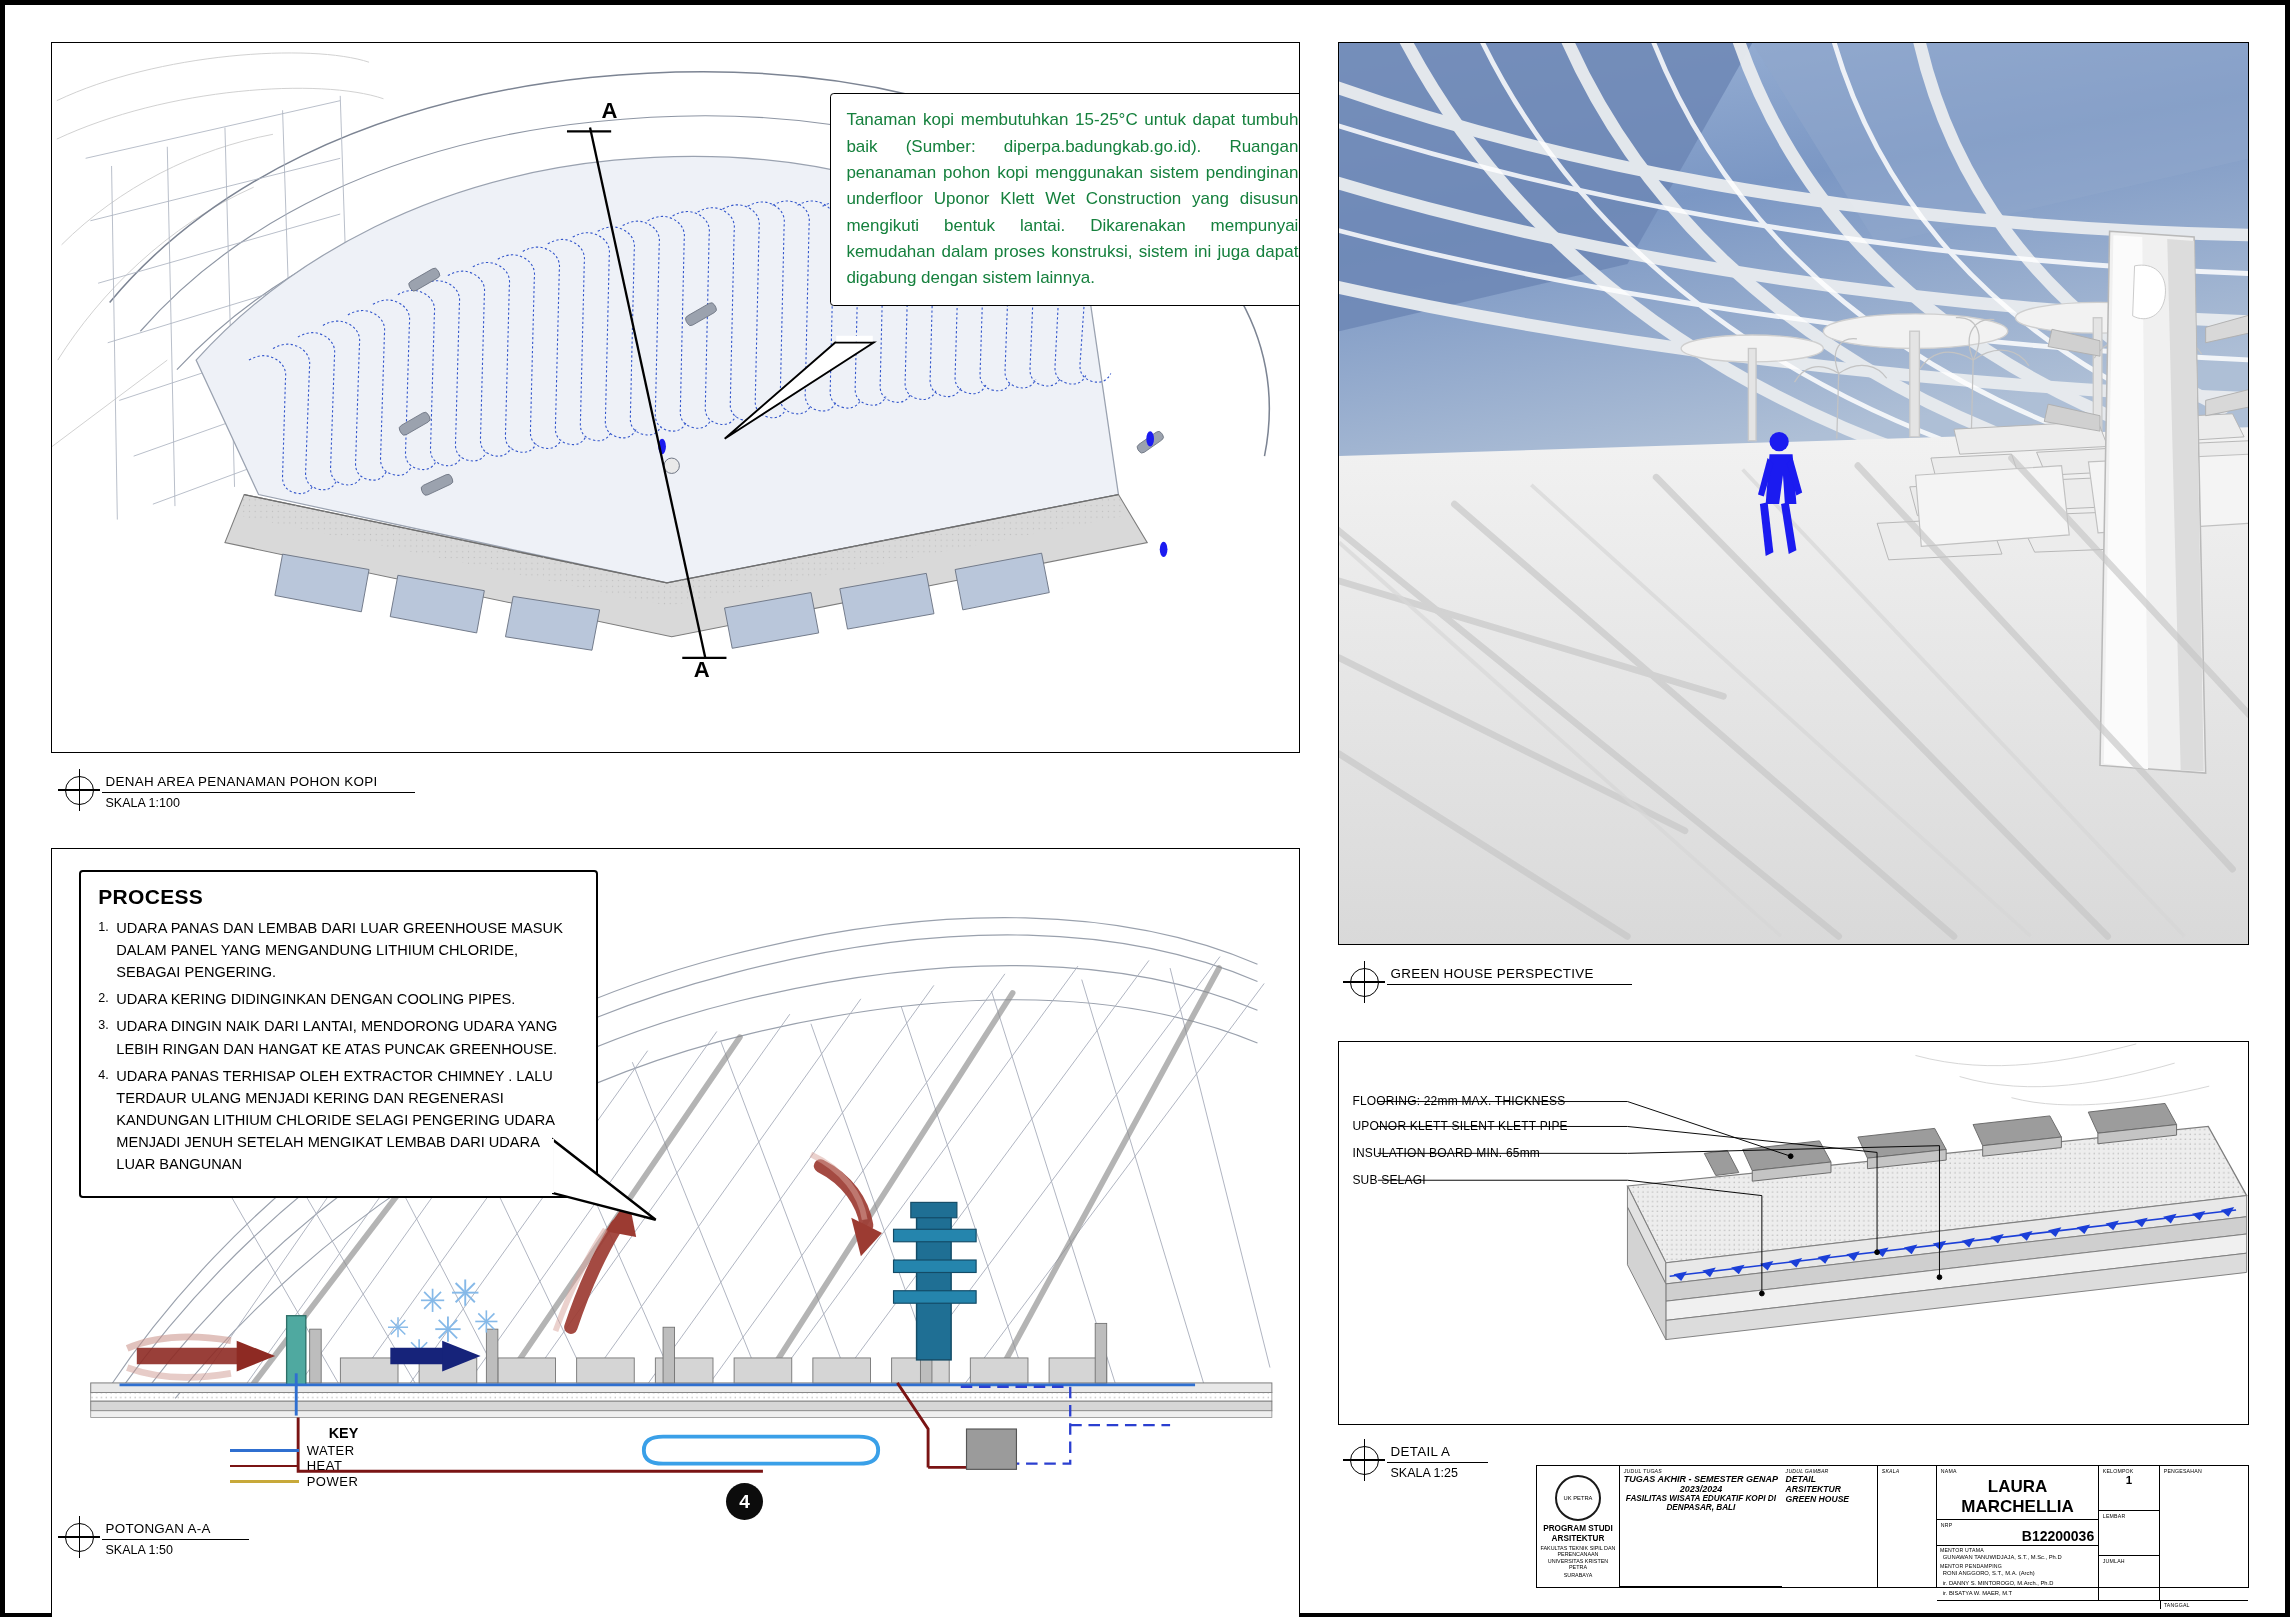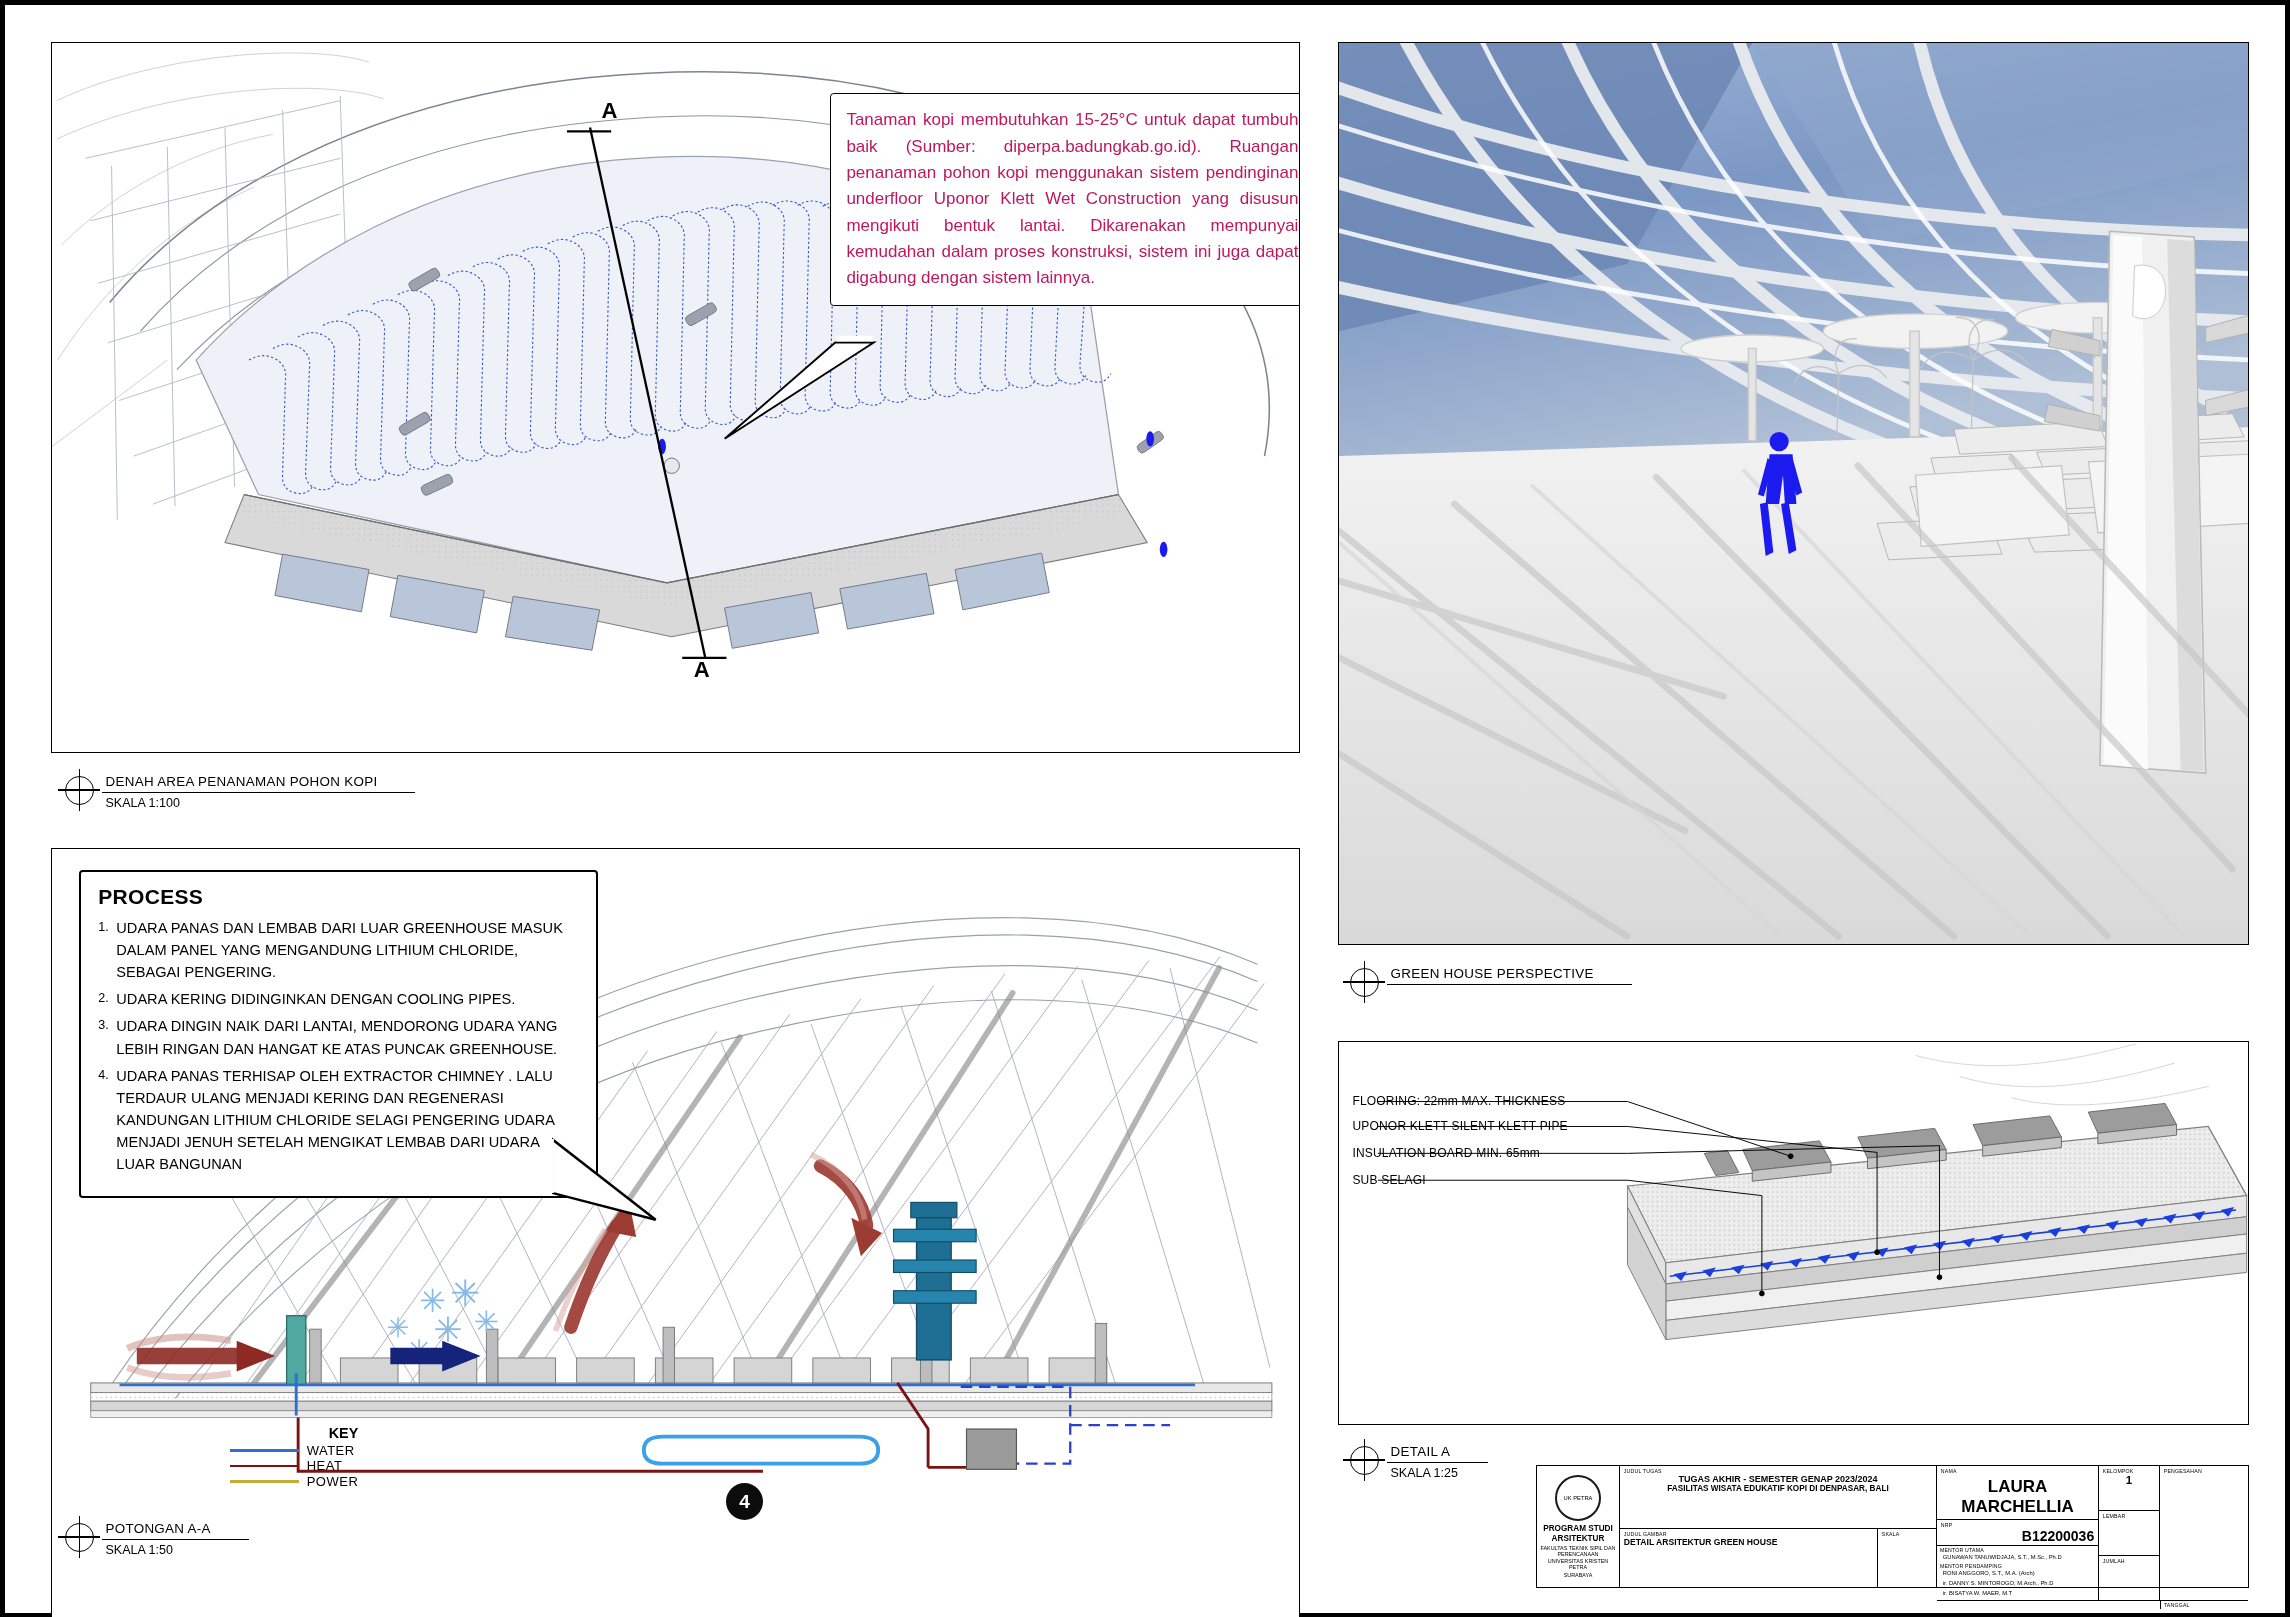--- a/index.html
+++ b/index.html
@@ -73,21 +73,21 @@
   
   .callout {
     position: absolute;
     border: 1.9px solid #000;
     background: #fff;
     border-radius: 3.8px;
     padding: 13.4px 15.4px;
     font-size: 17px;
     line-height: 1.55;
     text-align: justify;
-    color: #be185d;
+    color: #15803d;
   }
   #plan-callout { left: 778px; top: 50px; width: 452px; }
 
   
   #process-box {
     position: absolute;
     left: 27px; top: 21px;
     width: 519px;
     border: 2.4px solid #000;
     border-radius: 3.8px;
@@ -169,21 +169,21 @@
   .tb-seal {
     width: 42px; height: 42px; border-radius: 50%;
     border: 2.4px solid #1a1a1a;
     display:flex; align-items:center; justify-content:center;
     font-size: 5.8px; text-align:center; line-height:1.05;
     background:#fff;
     margin-bottom: 2.9px;
   }
   .tb-uni { font-size: 8.2px; font-weight: bold; text-align:center; line-height:1.2; }
   .tb-uni .sm { font-size: 5.4px; font-weight: normal; line-height: 1.15; display:block; margin-top:1px;}
-  .tb-mid { width: 317px; display:flex; flex-direction:column; }
+  .tb-mid { width: 317px; display:flex; flex-direction:row;font-style:italic; }
   .tb-cell { border-bottom: 1px solid #000; padding: 1.9px 3.8px; box-sizing:border-box; }
   .tb-cell:last-child { border-bottom: none; }
   .tb-cap { font-size: 5.2px; letter-spacing:0.2px; color:#000; }
   .tb-val { font-size: 9px; font-weight: bold; text-align:center; }
   .tb-val2 { font-size: 8.6px; font-weight: bold; }
   .tb-row { display:flex; }
   .tb-right { flex:1; display:flex; flex-direction:column; }
   .tb-rtop { display:flex; flex:1; }
   .tb-name { flex:1; display:flex; flex-direction:column; }
   .tb-kel { width: 60px; display:flex; flex-direction:column; border-left:1px solid #000;}

